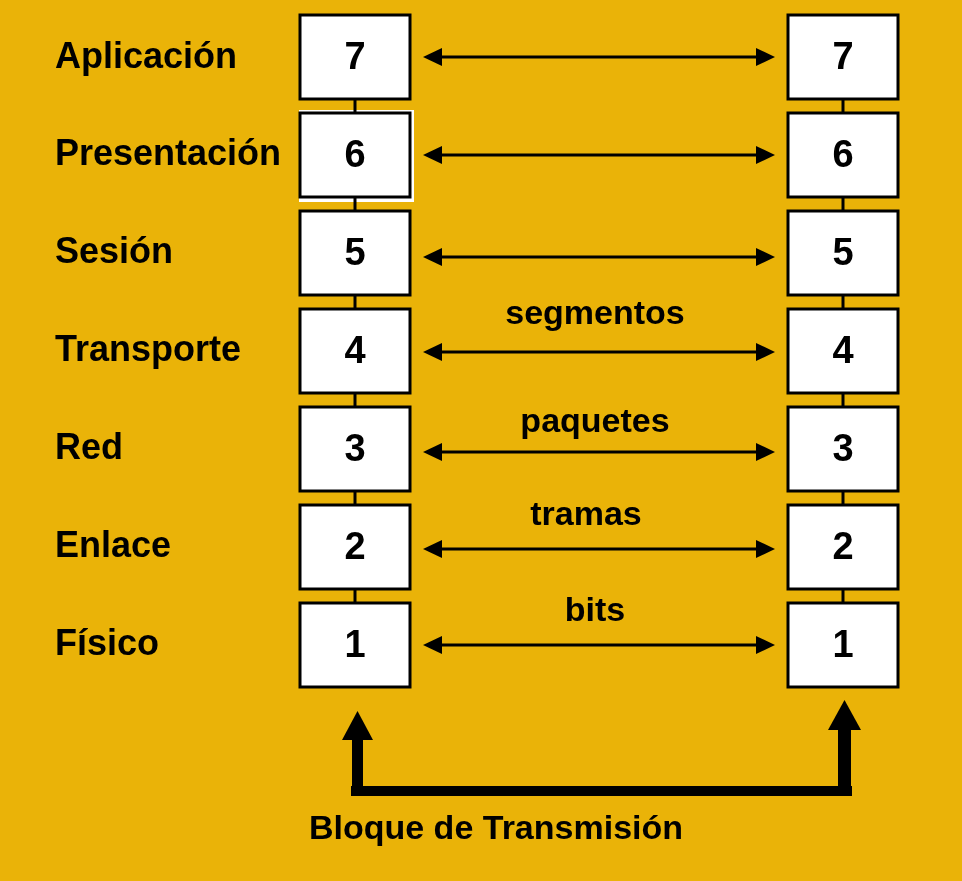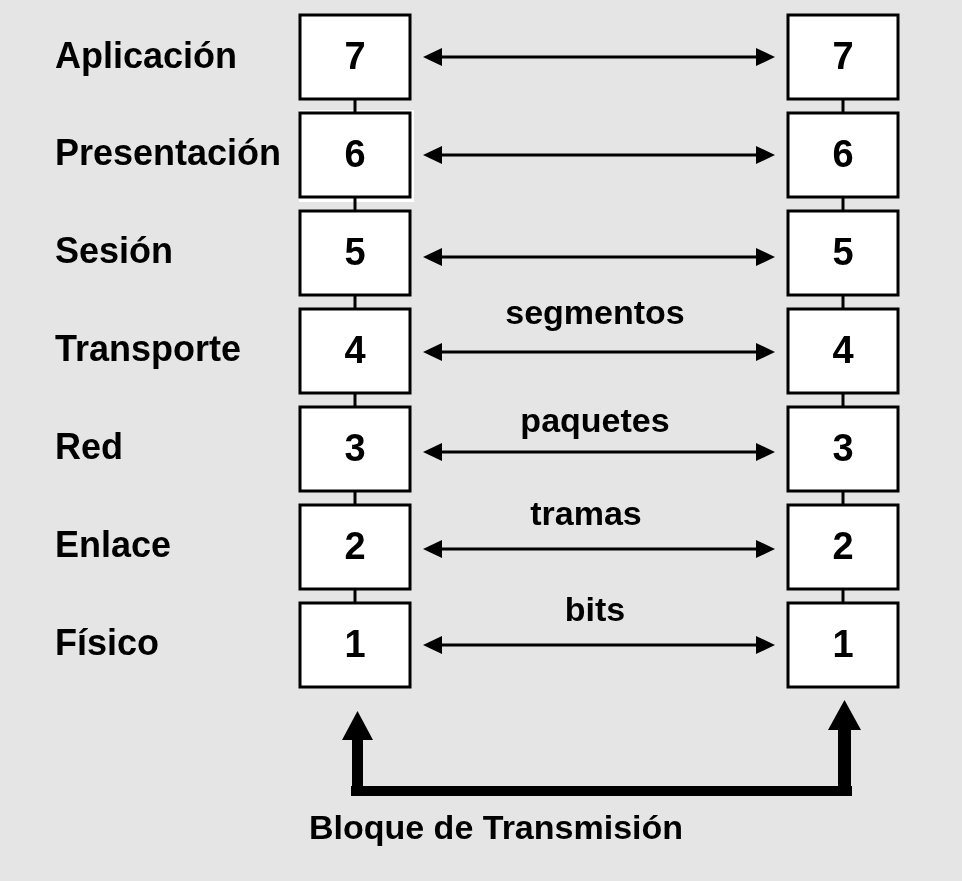--- a/index.html
+++ b/index.html
@@ -12,21 +12,21 @@
     width: 962px;
     height: 881px;
     overflow: hidden;
     font-family: "Liberation Sans", sans-serif;
     color: #000000;
   }
   #diagram-root {
     position: relative;
     width: 962px;
     height: 881px;
-    background: #e5e5e5;
+    background: #eab308;
   }
   #osi-svg {
     position: absolute;
     top: 0;
     left: 0;
     width: 962px;
     height: 881px;
     display: block;
   }
   .layer-name-text {

